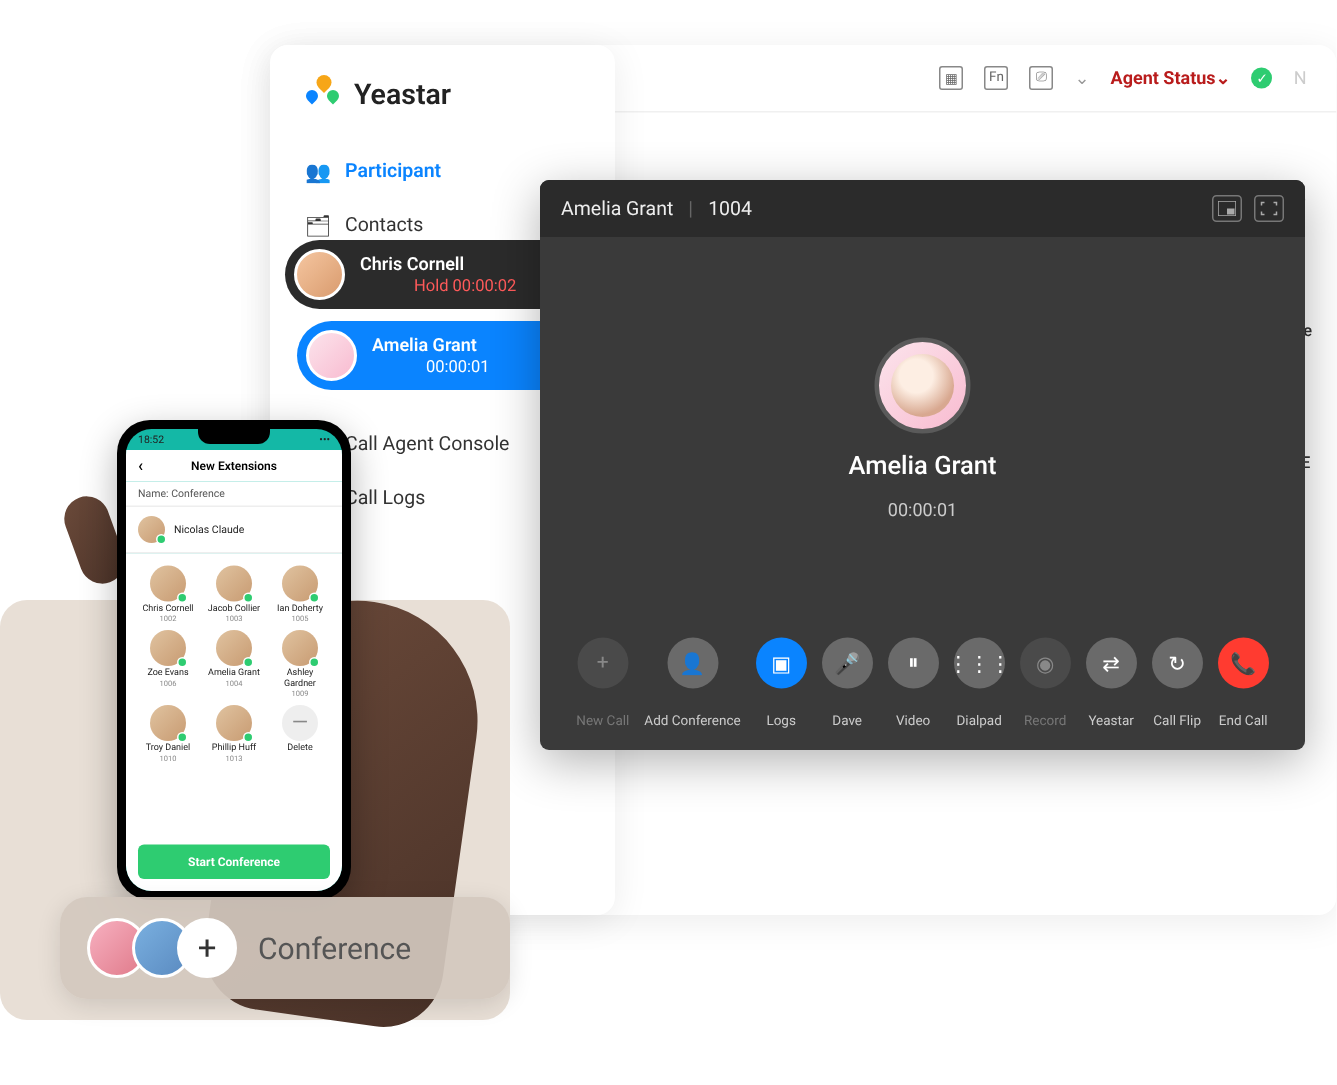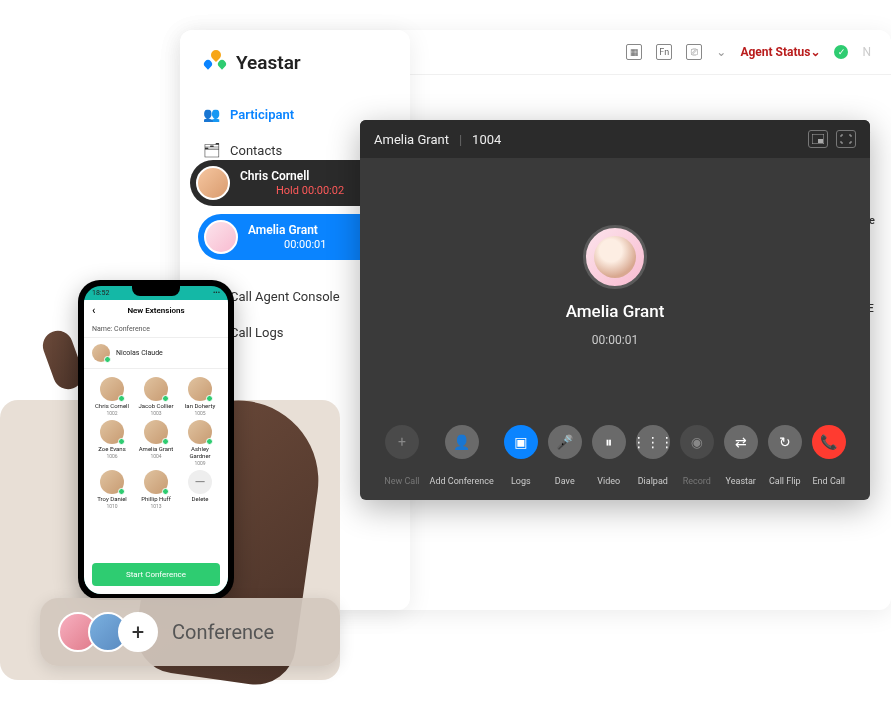--- a/index.html
+++ b/index.html
@@ -84,21 +84,21 @@
 .mini-avatar .badge { position: absolute; bottom: -1px; right: -1px; width: 7px; height: 7px; border-radius: 50%; background: #2ecc71; border: 1px solid #fff; }
 .mini-name { font-size: 7px; color: #222; }
 .phone-grid { flex: 1; display: grid; grid-template-columns: repeat(3, 1fr); gap: 4px; padding: 8px; background: #fff; align-content: start; }
 .grid-cell { display: flex; flex-direction: column; align-items: center; gap: 1px; }
 .grid-avatar { width: 24px; height: 24px; border-radius: 50%; background: linear-gradient(135deg,#e0c3a0,#c89b72); position: relative; }
 .grid-avatar.delete { background: #eee; color: #888; display: flex; align-items: center; justify-content: center; font-size: 14px; }
 .grid-avatar .badge { position: absolute; bottom: -1px; right: -1px; width: 7px; height: 7px; border-radius: 50%; background: #2ecc71; border: 1px solid #fff; }
 .grid-name { font-size: 6px; color: #222; text-align: center; }
 .grid-num { font-size: 5px; color: #888; }
 .phone-action { padding: 8px; background: #fff; }
-.start-btn { width: 100%; background: #2ecc71; color: #fff; font-size: 8px; font-weight: 400; padding: 7px; border: none; border-radius: 4px; cursor: pointer; }
+.start-btn { width: 100%; background: #2ecc71; color: #fff; font-size: 8px; font-weight: 700; padding: 7px; border: none; border-radius: 4px; cursor: pointer; }
 
 
 .hand { position: absolute; left: 90px; top: 340px; width: 250px; height: 360px; z-index: 9; }
 .hand-shape { position: absolute; width: 160px; height: 280px; left: 60px; top: 60px; background: linear-gradient(135deg, #6b4a3a, #4a3228); border-radius: 80px 80px 40px 40px; transform: rotate(8deg); }
 .finger { position: absolute; background: linear-gradient(135deg, #6b4a3a, #4a3228); border-radius: 20px; }
 .finger.f1 { width: 30px; height: 60px; left: 48px; top: 330px; transform: rotate(-20deg); }
 .finger.f2 { width: 28px; height: 70px; left: 48px; top: 400px; transform: rotate(-10deg); }
 .finger.f3 { width: 28px; height: 70px; left: 45px; top: 460px; transform: rotate(-5deg); }
 
 

